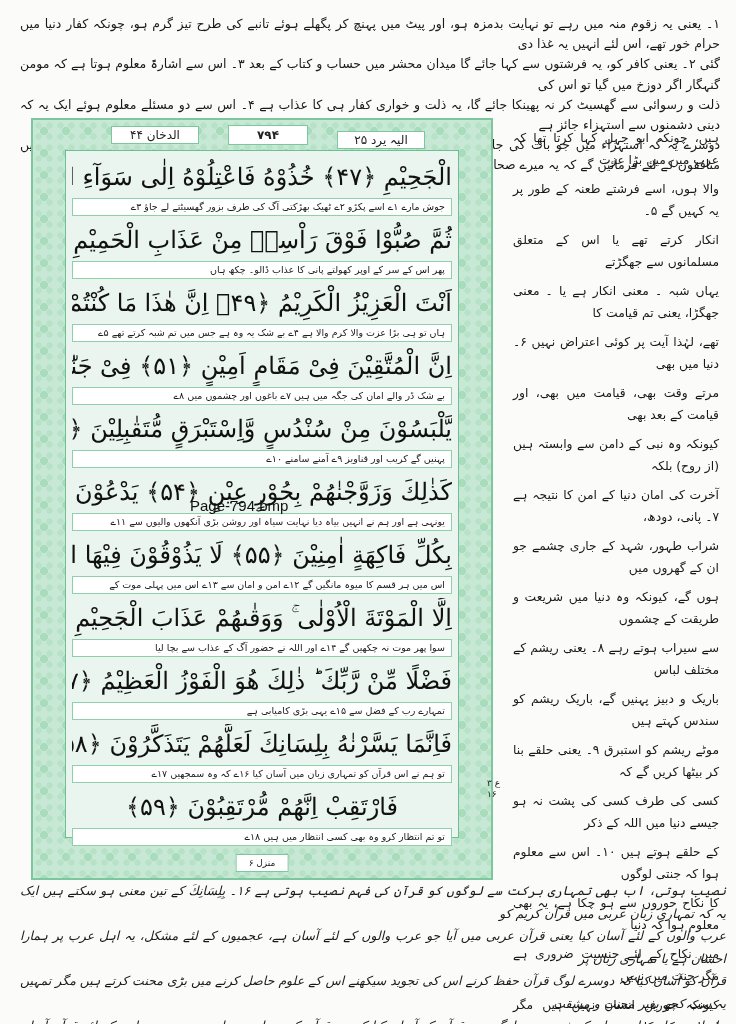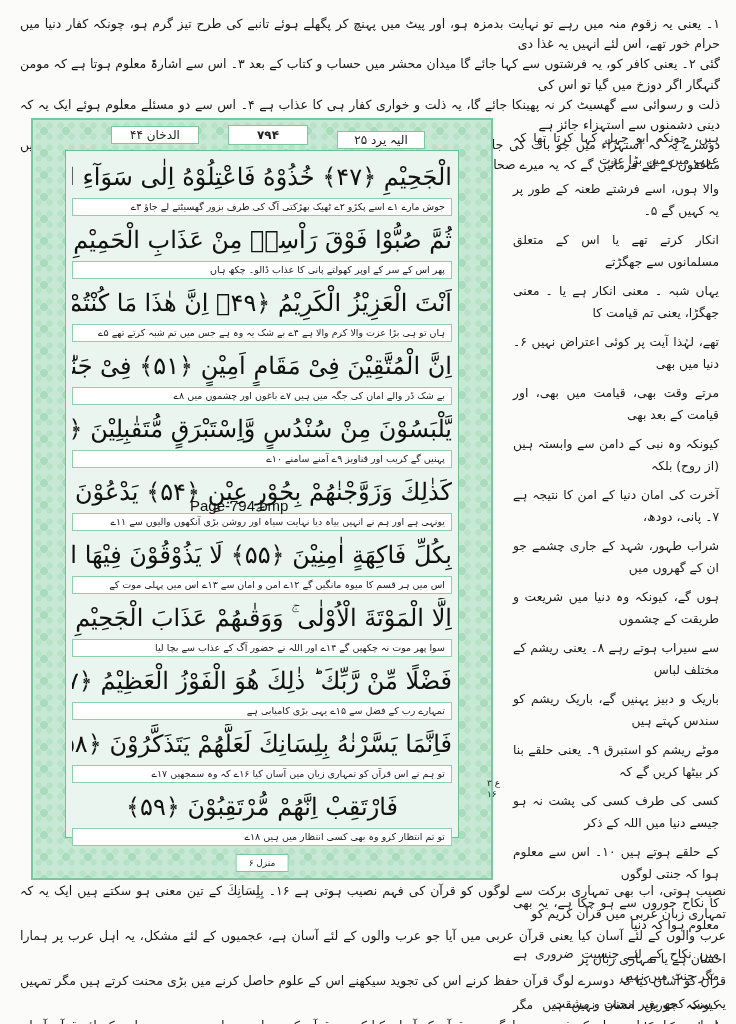--- a/index.html
+++ b/index.html
@@ -71,21 +71,21 @@
   }
   .side-notes p { margin: 8px; }
   .ruku {
     position: absolute; left: 487px; top: 778px; width: 16px;
     font-size: 9px; line-height: 11px; text-align: left; color: #222;
   }
   .bottom-notes {
     position: absolute; left: 20px; top: 880px; width: 706px;
     font-size: 12.5px; line-height: 22.5px; text-align: justify;
   }
-  .bottom-notes p { margin: 0; }
+  .bottom-notes p { margin: 0; font-style: italic; }
 </style>
 </head>
 <body>
 
 <div class="top-notes rtl">
   <p>۱۔ یعنی یہ زقوم منہ میں رہے تو نہایت بدمزہ ہو، اور پیٹ میں پہنچ کر پگھلے ہوئے تانبے کی طرح تیز گرم ہو، چونکہ کفار دنیا میں حرام خور تھے، اس لئے انہیں یہ غذا دی</p>
   <p>گئی ۲۔ یعنی کافر کو، یہ فرشتوں سے کہا جائے گا میدان محشر میں حساب و کتاب کے بعد ۳۔ اس سے اشارۃً معلوم ہوتا ہے کہ مومن گنہگار اگر دوزخ میں گیا تو اس کی</p>
   <p>ذلت و رسوائی سے گھسیٹ کر نہ پھینکا جائے گا، یہ ذلت و خواری کفار ہی کا عذاب ہے ۴۔ اس سے دو مسئلے معلوم ہوئے ایک یہ کہ دینی دشمنوں سے استہزاء جائز ہے</p>
   <p>دوسرے یہ کہ استہزاء میں جو بات کی جائے وہ خبر نہیں ہوتی اور نہ اس میں جھوٹ سچ کا احتمال ہو، حضور حوض کوثر میں منافقوں کے لئے فرمائیں گے کہ یہ میرے صحابی</p>
 </div>

